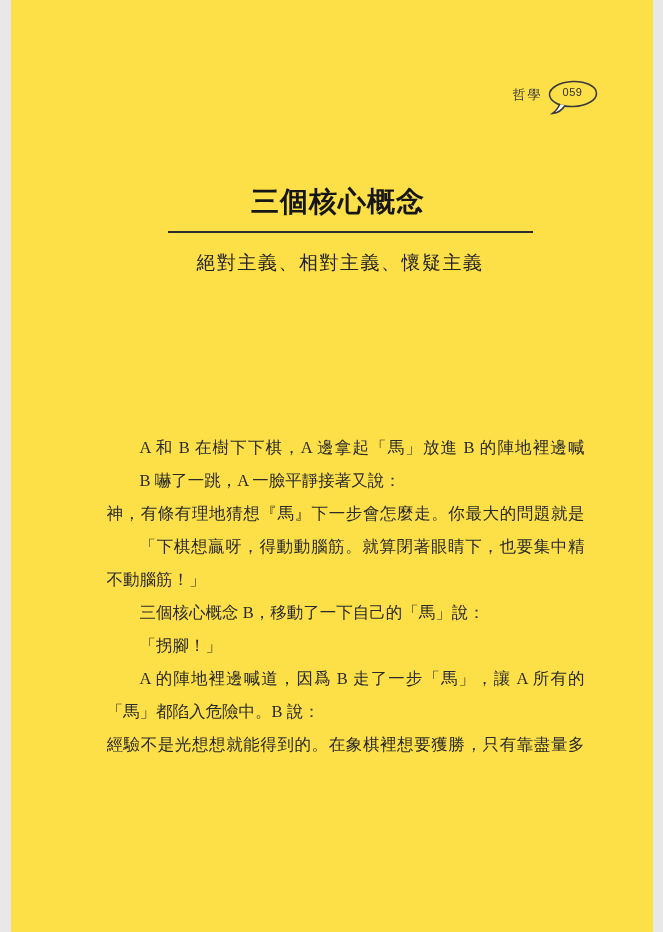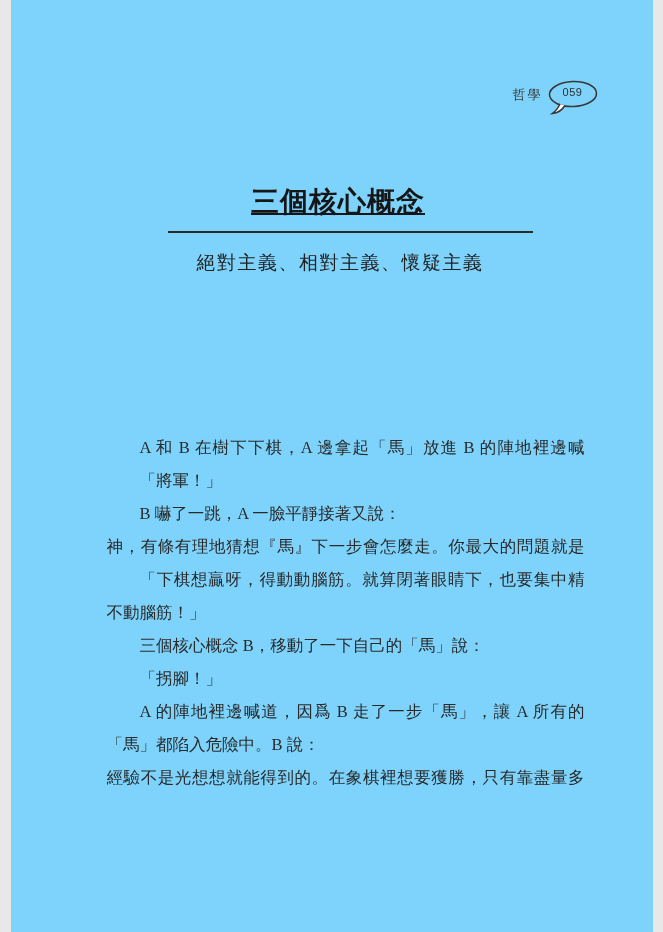--- a/index.html
+++ b/index.html
@@ -5,21 +5,21 @@
   html, body {
     margin: 0;
     padding: 0;
     background: #e8e8e8;
   }
   .page {
     position: relative;
     width: 642px;
     height: 932px;
     margin: 0 auto;
-    background: #7dd3fc;
+    background: #fde047;
     overflow: hidden;
     color: #282828;
     font-family: "Liberation Serif", "DejaVu Serif", serif;
   }
 
   
   .kicker {
     position: absolute;
     left: 502px;
     top: 86px;
@@ -54,21 +54,20 @@
     left: 17px;
     right: 4px;
     top: 188px;
     text-align: center;
     font-size: 28px;
     line-height: 1;
     font-weight: 800;
     letter-spacing: 1px;
     color: #161616;
     font-family: "Liberation Sans", "DejaVu Sans", sans-serif;
-    text-decoration: underline;
   }
   .title-divider {
     position: absolute;
     left: 157px;
     top: 231px;
     width: 365px;
     height: 2px;
     background: #2b2b2b;
   }
   .subtitle {
@@ -125,21 +124,20 @@
   </div>
 
   <div class="title">三個核心概念</div>
 
   <div class="title-divider"></div>
 
   <div class="subtitle">絕對主義、相對主義、懷疑主義</div>
 
   <div class="body-text">
     <div class="line indent fill">A 和 B 在樹下下棋，A 邊拿起「馬」放進 B 的陣地裡邊喊道：</div>
-    <div class="line indent">「將軍！」</div>
     <div class="line indent">B 嚇了一跳，A 一臉平靜接著又說：</div>
     <div class="line fill">神，有條有理地猜想『馬』下一步會怎麼走。你最大的問題就是</div>
     <div class="line indent fill">「下棋想贏呀，得動動腦筋。就算閉著眼睛下，也要集中精</div>
     <div class="line">不動腦筋！」</div>
     <div class="line indent">三個核心概念 B，移動了一下自己的「馬」說：</div>
     <div class="line indent">「拐腳！」</div>
     <div class="line indent fill">A 的陣地裡邊喊道，因爲 B 走了一步「馬」，讓 A 所有的</div>
     <div class="line">「馬」都陷入危險中。B 說：</div>
     <div class="line fill">經驗不是光想想就能得到的。在象棋裡想要獲勝，只有靠盡量多</div>
   </div>

